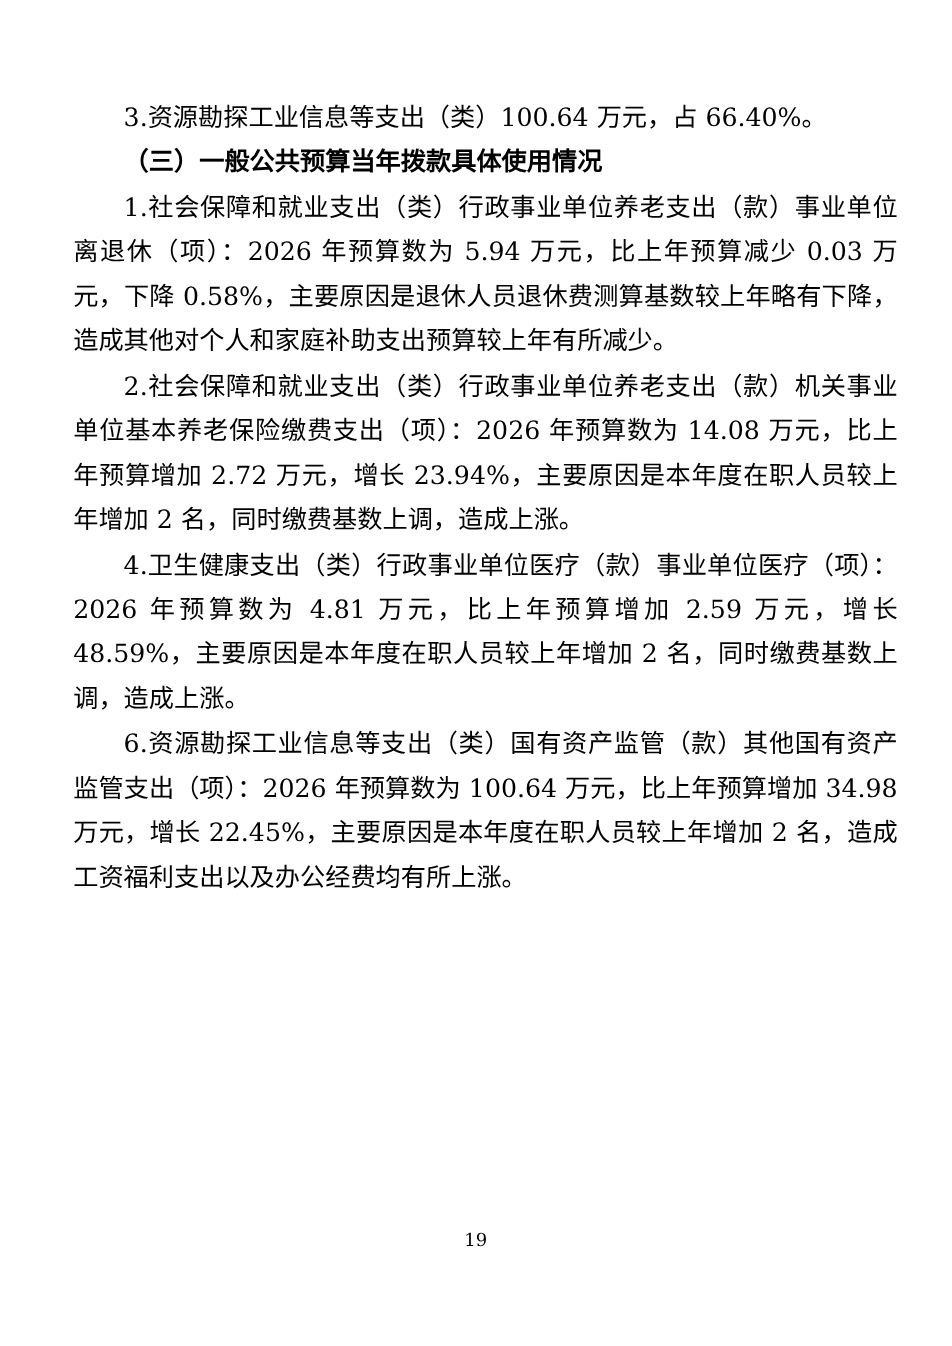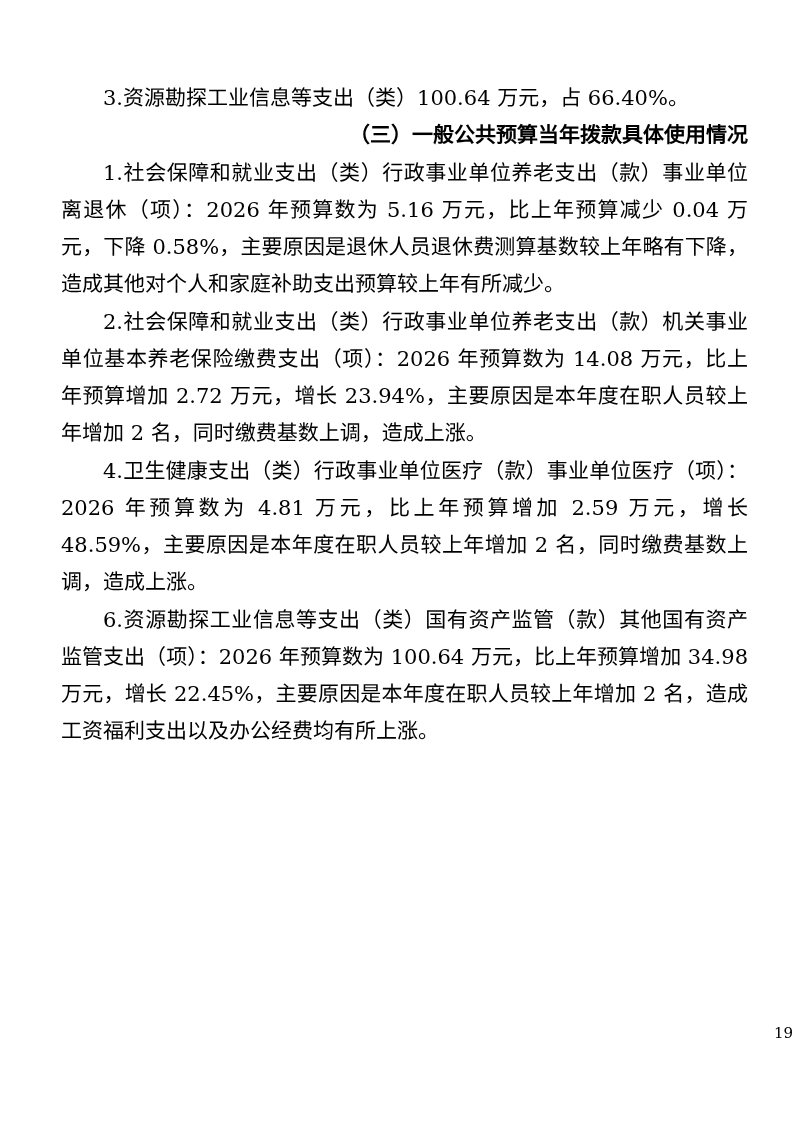--- a/index.html
+++ b/index.html
@@ -31,40 +31,40 @@
     text-align: justify;
     text-justify: inter-ideograph;
     text-indent: 2em;
     font-weight: 400;
     letter-spacing: 0;
     word-break: break-word;
   }
   .content h2 {
     font-family: "DejaVu Sans", "Liberation Sans", sans-serif;
     font-weight: 700;
-    text-align: right;
+    text-align: left;
   }
   .page-number {
     position: absolute;
     top: 1024px;
     left: 0;
     width: 100%;
-    text-align: right;
+    text-align: center;
     font-size: 15px;
     line-height: 18px;
     font-family: "DejaVu Serif", "Liberation Serif", serif;
     color: #000000;
   }
 </style>
 </head>
 <body>
 
 <div class="page">
   <div class="content">
     <p>3.资源勘探工业信息等支出（类）100.64 万元，占 66.40%。</p>
     <h2>（三）一般公共预算当年拨款具体使用情况</h2>
-    <p>1.社会保障和就业支出（类）行政事业单位养老支出（款）事业单位离退休（项）：2026 年预算数为 5.16 万元，比上年预算减少 0.04 万元，下降 0.58%，主要原因是退休人员退休费测算基数较上年略有下降，造成其他对个人和家庭补助支出预算较上年有所减少。</p>
+    <p>1.社会保障和就业支出（类）行政事业单位养老支出（款）事业单位离退休（项）：2026 年预算数为 5.94 万元，比上年预算减少 0.03 万元，下降 0.58%，主要原因是退休人员退休费测算基数较上年略有下降，造成其他对个人和家庭补助支出预算较上年有所减少。</p>
     <p>2.社会保障和就业支出（类）行政事业单位养老支出（款）机关事业单位基本养老保险缴费支出（项）：2026 年预算数为 14.08 万元，比上年预算增加 2.72 万元，增长 23.94%，主要原因是本年度在职人员较上年增加 2 名，同时缴费基数上调，造成上涨。</p>
     <p>4.卫生健康支出（类）行政事业单位医疗（款）事业单位医疗（项）：2026 年预算数为 4.81 万元，比上年预算增加 2.59 万元，增长 48.59%，主要原因是本年度在职人员较上年增加 2 名，同时缴费基数上调，造成上涨。</p>
     <p>6.资源勘探工业信息等支出（类）国有资产监管（款）其他国有资产监管支出（项）：2026 年预算数为 100.64 万元，比上年预算增加 34.98 万元，增长 22.45%，主要原因是本年度在职人员较上年增加 2 名，造成工资福利支出以及办公经费均有所上涨。</p>
   </div>
   <div class="page-number">19</div>
 </div>
 
 </body></html>

